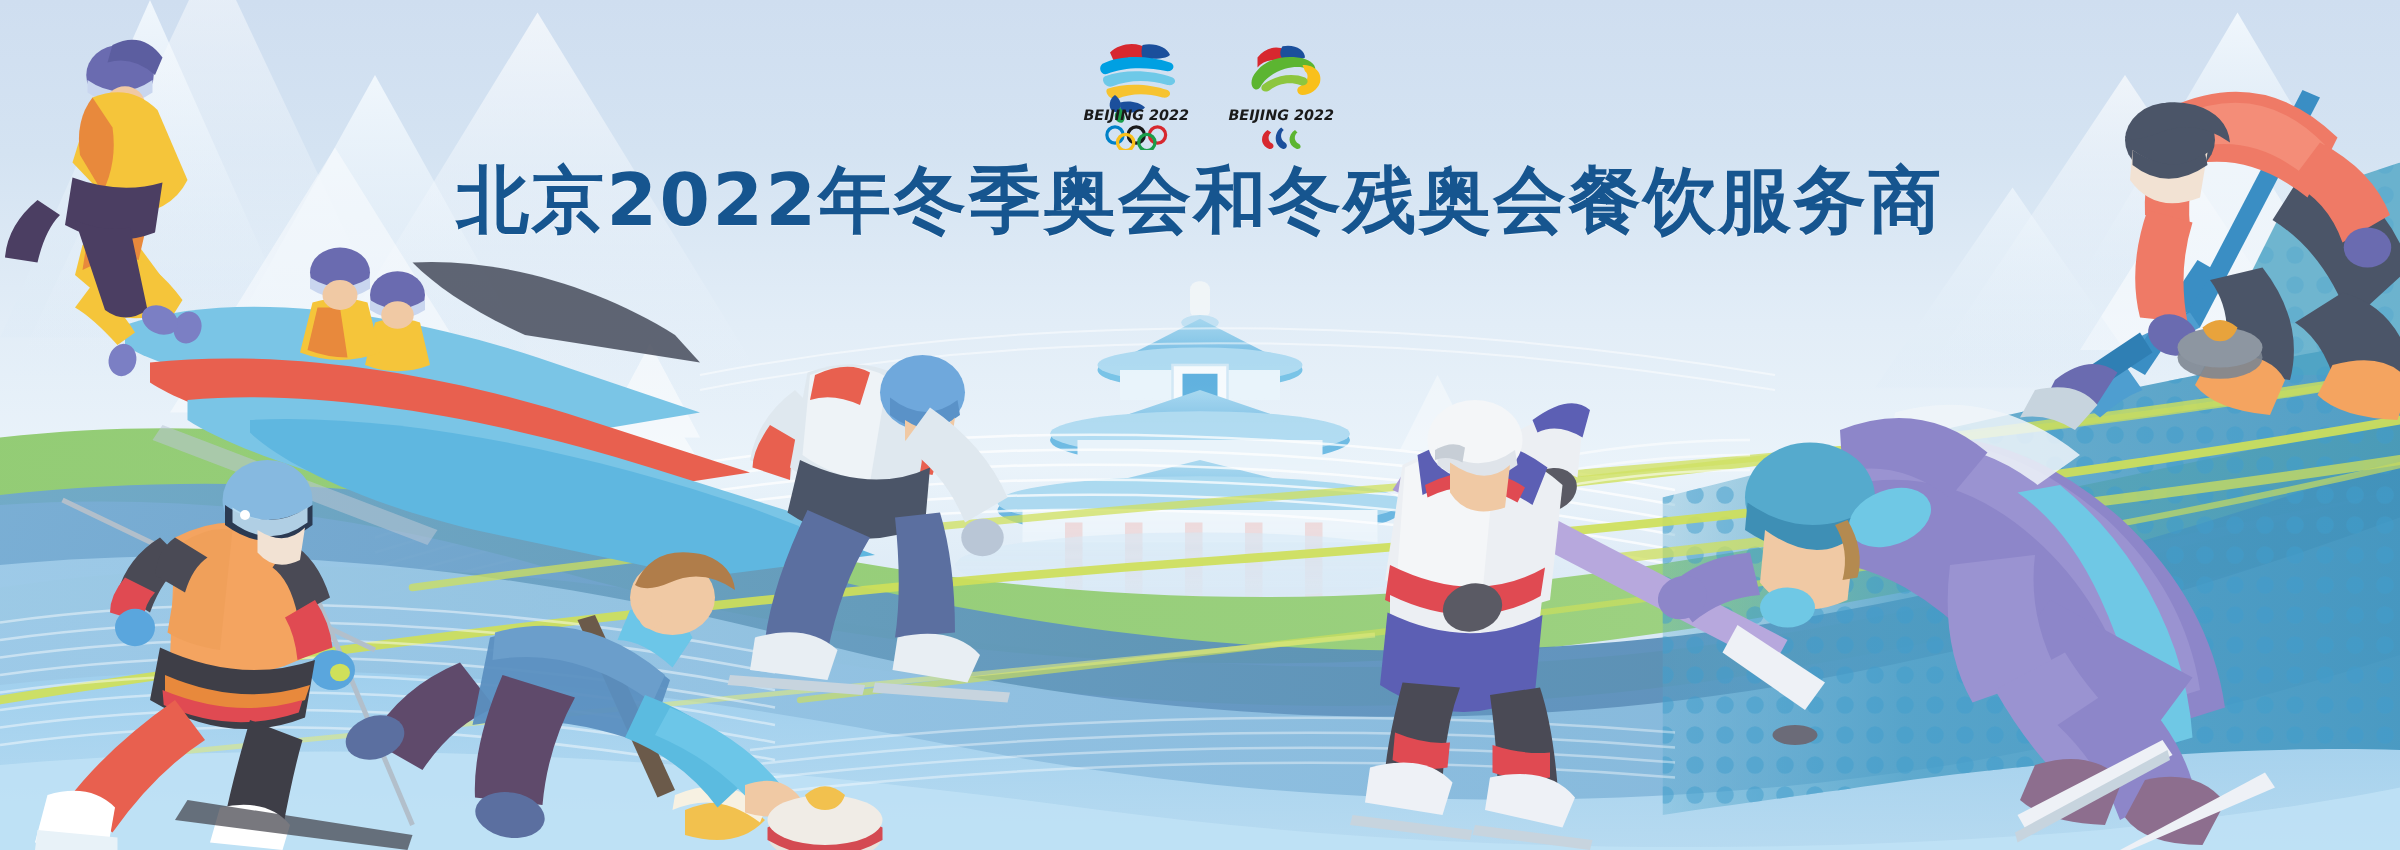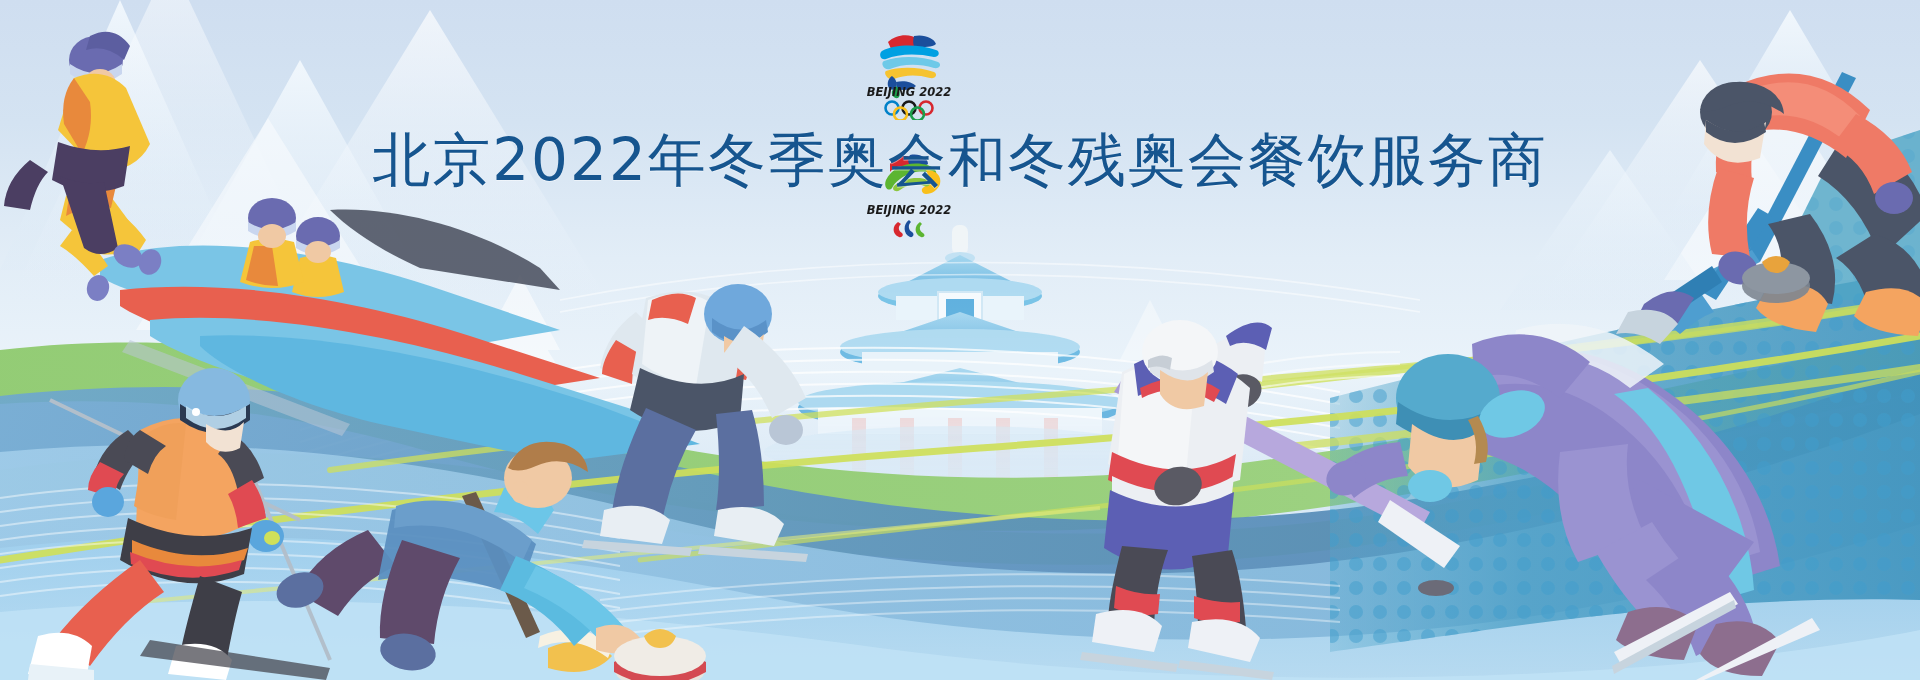--- a/index.html
+++ b/index.html
@@ -5,28 +5,28 @@
   html,body{margin:0;padding:0;background:#fff;}
   body{font-family:"Liberation Sans","DejaVu Sans",sans-serif;}
   #banner{
     position:relative;width:1920px;height:680px;overflow:hidden;
     background:linear-gradient(180deg,#cfdef0 0%,#d4e3f2 18%,#e2edf7 38%,#eaf3fa 55%,#dceaf6 70%,#cfe4f5 100%);
   }
   .lyr{position:absolute;left:0;top:0;width:1920px;height:680px;}
   .lyr svg{display:block;width:1920px;height:680px;}
 
   
-  #emblems{position:absolute;left:862px;top:24px;width:210px;height:96px;display:flex;gap:22px;align-items:flex-start;flex-direction:column;}
+  #emblems{position:absolute;left:862px;top:24px;width:210px;height:96px;display:flex;gap:22px;align-items:flex-start;}
   .emblem{width:94px;height:96px;position:relative;}
   .emblem svg{display:block;}
 
   
   #title{
     position:absolute;left:0;top:122px;width:1920px;text-align:center;
-    font-size:58px;font-weight:normal;letter-spacing:2px;color:#16558f;
+    font-size:58px;font-weight:bold;letter-spacing:2px;color:#16558f;
     font-family:"DejaVu Sans","Liberation Sans",sans-serif;
     text-shadow:0 1px 0 rgba(255,255,255,.45);
     white-space:nowrap;
   }
 </style>
 </head>
 <body>
 
 <div id="banner">
 

